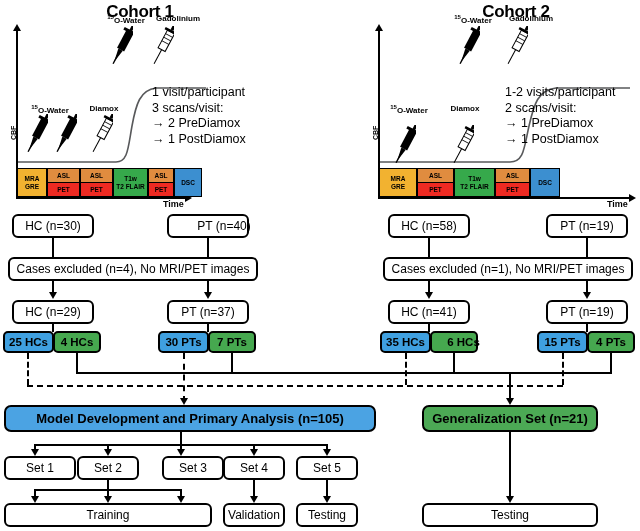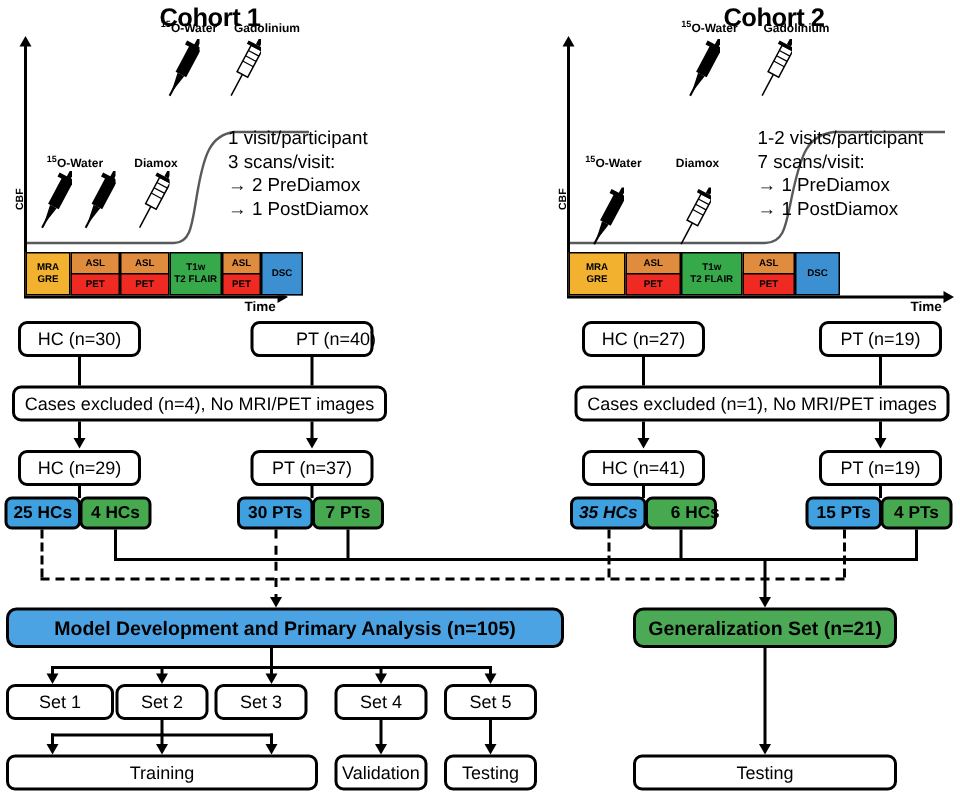--- a/index.html
+++ b/index.html
@@ -233,21 +233,21 @@
     <rect x="9.5" y="-4" width="3" height="6" fill="#000"></rect>
     <line x1="7" y1="8" x2="15" y2="8" stroke="#000" stroke-width="0.8"></line>
     <line x1="7" y1="12" x2="15" y2="12" stroke="#000" stroke-width="0.8"></line>
     <line x1="7" y1="16" x2="15" y2="16" stroke="#000" stroke-width="0.8"></line>
     <line x1="11" y1="24" x2="11" y2="40" stroke="#000" stroke-width="1"></line>
   </g>
 </svg>
 
 <div class="abs annot" style="left:505px;top:85px;">
   <div>1-2 visits/participant</div>
-  <div>7 scans/visit:</div>
+  <div>2 scans/visit:</div>
   <div>→ 1 PreDiamox</div>
   <div>→ 1 PostDiamox</div>
 </div>
 
 <div class="abs" id="tl2" style="left: 379px; top: 168px; height: 29px; width: 181px;">
     <div class="tl-block c-mra" style="left: 0px; top: 0px; width: 38px; height: 29px; flex-direction: column;">
       <div>MRA</div>
       <div>GRE</div>
     </div>
     <div class="tl-block c-asl" style="left: 38px; top: 0px; width: 37px; height: 15px;">ASL</div>
@@ -280,40 +280,40 @@
 <div class="box" style="left:167px;top:300px;width:82px;height:24px;">PT (n=37)</div>
 
 <div class="abs ln v" style="left:52px;top:324px;height:8px;"></div>
 <div class="abs ln v" style="left:207px;top:324px;height:8px;"></div>
 
 <div class="box grp grpblue" style="left:3px;top:331px;width:51px;height:22px;">25 HCs</div>
 <div class="box grp grpgreen" style="left:53px;top:331px;width:48px;height:22px;">4 HCs</div>
 <div class="box grp grpblue" style="left:158px;top:331px;width:51px;height:22px;">30 PTs</div>
 <div class="box grp grpgreen" style="left:208px;top:331px;width:48px;height:22px;">7 PTs</div>
 
-<div class="box" style="left:388px;top:214px;width:82px;height:24px;">HC (n=27)</div>
+<div class="box" style="left:388px;top:214px;width:82px;height:24px;">HC (n=58)</div>
 <div class="box" style="left:546px;top:214px;width:82px;height:24px;">PT (n=19)</div>
 
 <div class="abs ln v" style="left:428px;top:238px;height:19px;"></div>
 <div class="abs ln v" style="left:586px;top:238px;height:19px;"></div>
 
 <div class="box small" style="left:383px;top:257px;width:250px;height:24px;">Cases excluded (n=1), No MRI/PET images</div>
 
 <div class="abs ln v" style="left:428px;top:281px;height:13px;"></div>
 <div class="abs arrow" style="left:424.5px;top:292px;"></div>
 <div class="abs ln v" style="left:586px;top:281px;height:13px;"></div>
 <div class="abs arrow" style="left:582.5px;top:292px;"></div>
 
 <div class="box" style="left:388px;top:300px;width:82px;height:24px;">HC (n=41)</div>
 <div class="box" style="left:546px;top:300px;width:82px;height:24px;">PT (n=19)</div>
 
 <div class="abs ln v" style="left:428px;top:324px;height:8px;"></div>
 <div class="abs ln v" style="left:586px;top:324px;height:8px;"></div>
 
-<div class="box grp grpblue" style="left:380px;top:331px;width:51px;height:22px;font-style:italic;">35 HCs</div>
+<div class="box grp grpblue" style="left:380px;top:331px;width:51px;height:22px;">35 HCs</div>
 <div class="box grp grpgreen" style="left:430px;top:331px;width:48px;height:22px;padding-left:19px;">6 HCs</div>
 <div class="box grp grpblue" style="left:537px;top:331px;width:51px;height:22px;">15 PTs</div>
 <div class="box grp grpgreen" style="left:587px;top:331px;width:48px;height:22px;">4 PTs</div>
 
 <div class="dash-v" style="left:27px;top:353px;height:32px;"></div>
 <div class="dash-v" style="left:183px;top:353px;height:49px;"></div>
 <div class="dash-v" style="left:405px;top:353px;height:32px;"></div>
 <div class="dash-v" style="left:562px;top:353px;height:32px;"></div>
 <div class="dash-h" style="left:27px;top:385px;width:536px;"></div>
 <div class="abs arrow" style="left:179.5px;top:398px;"></div>
@@ -337,21 +337,21 @@
 <div class="abs arrow" style="left:103.5px;top:449px;"></div>
 <div class="abs ln v" style="left:180px;top:444px;height:6px;"></div>
 <div class="abs arrow" style="left:176.5px;top:449px;"></div>
 <div class="abs ln v" style="left:253px;top:444px;height:6px;"></div>
 <div class="abs arrow" style="left:249.5px;top:449px;"></div>
 <div class="abs ln v" style="left:326px;top:444px;height:6px;"></div>
 <div class="abs arrow" style="left:322.5px;top:449px;"></div>
 
 <div class="box" style="left:4px;top:456px;width:72px;height:24px;">Set 1</div>
 <div class="box" style="left:77px;top:456px;width:62px;height:24px;">Set 2</div>
-<div class="box" style="left:143px;top:456px;width:62px;height:24px;">Set 3</div>
+<div class="box" style="left:162px;top:456px;width:62px;height:24px;">Set 3</div>
 <div class="box" style="left:223px;top:456px;width:62px;height:24px;">Set 4</div>
 <div class="box" style="left:296px;top:456px;width:62px;height:24px;">Set 5</div>
 
 <div class="abs ln v" style="left:107px;top:480px;height:10px;"></div>
 <div class="abs ln h" style="left:34px;top:489px;width:148px;"></div>
 <div class="abs ln v" style="left:34px;top:489px;height:8px;"></div>
 <div class="abs arrow" style="left:30.5px;top:496px;"></div>
 <div class="abs ln v" style="left:107px;top:489px;height:8px;"></div>
 <div class="abs arrow" style="left:103.5px;top:496px;"></div>
 <div class="abs ln v" style="left:180px;top:489px;height:8px;"></div>

